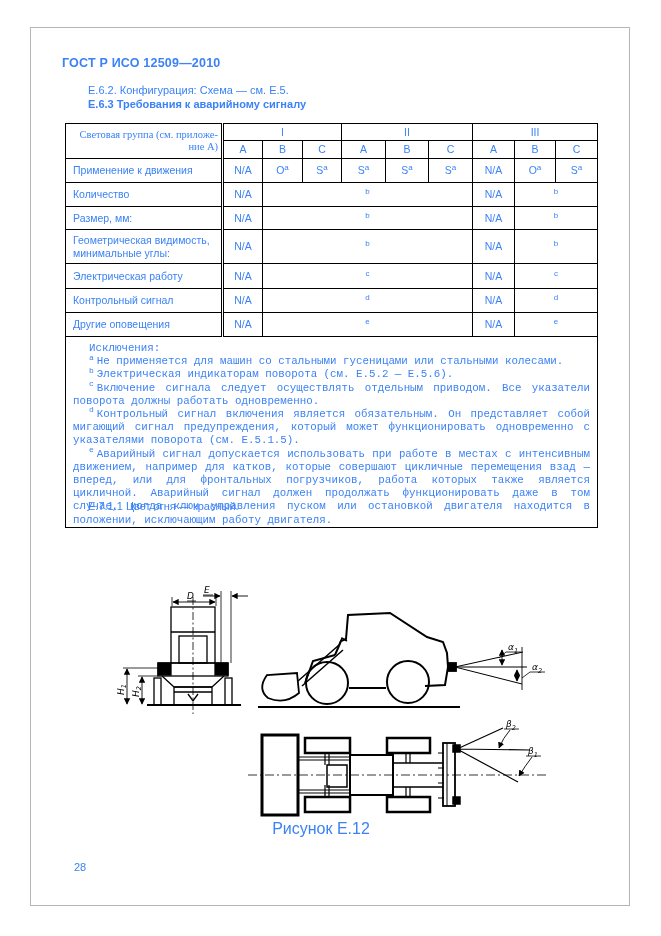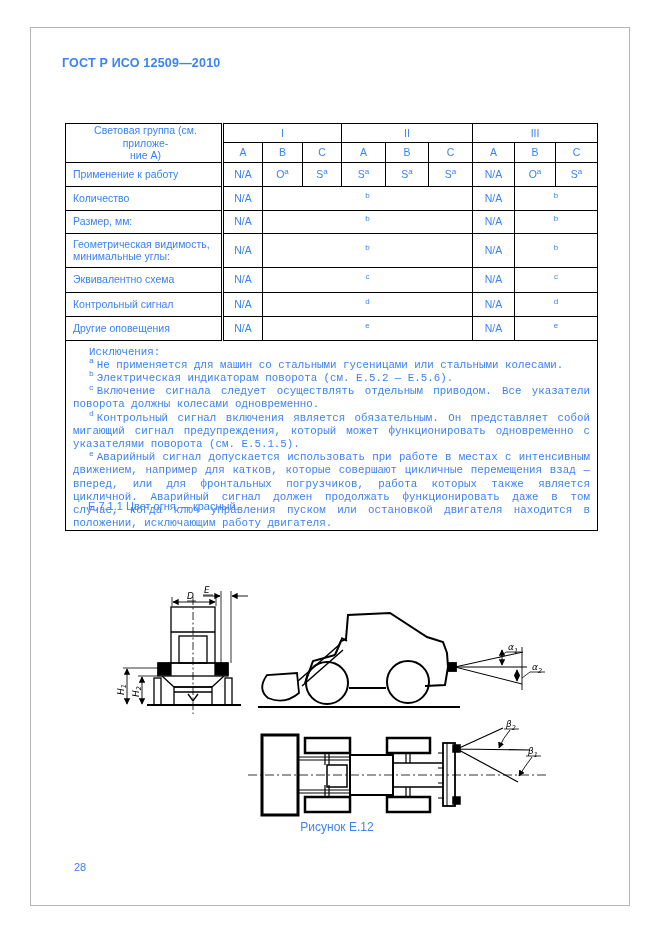--- a/index.html
+++ b/index.html
@@ -12,50 +12,54 @@
   }
   .frame { position:absolute; left:30px; top:27px; width:598px; height:877px; border:1px solid #b5b5b5; }
   .doc-header { position:absolute; left:62px; top:56px; font-size:12.5px; font-weight:bold; letter-spacing:.2px; }
   .intro { position:absolute; left:65px; top:83px; width:532px; font-size:11px; line-height:14px; }
   .intro p { margin:0; text-indent:23px; }
   .bold { font-weight:bold; }
 
   table.sig { position:absolute; left:65px; top:123px; width:532px; border-collapse:collapse; table-layout:fixed; font-size:10.5px; }
   table.sig td { border:1px solid #000; padding:0 3px; text-align:center; vertical-align:middle; line-height:12.5px; }
   table.sig td.lbl { border-right:3px double #000; text-align:left; padding-left:7px; white-space:pre-line; }
-  table.sig td.corner { border-right:3px double #000; text-align:center; padding-left:7px; white-space:pre-line; vertical-align:middle; }
+  table.sig td.corner { border-right:3px double #000; text-align:right; padding-left:7px; white-space:pre-line; vertical-align:middle;font-family:Liberation Serif, serif; }
   table.sig sup { font-size:8px; line-height:0; }
   tr.h1 { height:17px; } tr.h2 { height:18px; }
   tr.rA { height:24px; } tr.rB { height:24px; } tr.rC { height:23px; }
   tr.rD { height:34px; } tr.rE { height:25px; } tr.rF { height:24px;margin-top:24px; } tr.rG { height:24px; }
   tr.fnrow { height:161px;font-family:Liberation Mono, monospace; }
   tr.fnrow td { text-align:left; vertical-align:top; padding:5px 7px 0 7px; }
   .fn p { margin:0; text-indent:16px; text-align:justify; font-size:10.8px; line-height:13.2px; }
   .fn p sup { margin-right:3px; font-size:8px; }
 
   .e7 { position:absolute; left:65px; top:500px; width:532px; font-size:11px; line-height:12.6px; }
   .e7 p { margin:0; text-indent:23px; }
   .e7 .just { text-align:justify; }
   .e7 .head { font-weight:bold; margin-bottom:2px; }
 
   svg.fig { position:absolute; overflow:visible; }
   svg.fig text { font-family:"DejaVu Sans", sans-serif; font-style:italic; font-size:9px; fill:#000; stroke:none; }
   svg.fig text tspan.sub { font-size:6.5px; }
 
-  .caption { position:absolute; left:286px; top:820px; width:102px; text-align:center; font-size:12px; }
+  .caption { position:absolute; left:270px; top:820px; width:102px; text-align:center; font-size:16px; }
   .pagenum { position:absolute; left:74px; top:837px; font-size:11px;margin-top:24px; }
 </style>
 </head>
 <body>
 
 <div class="page">
   <div class="frame"></div>
 
   <div class="doc-header">ГОСТ Р ИСО 12509—2010</div>
 
+  <div class="intro">
+    <p>Е.6.2. Конфигурация: Схема — см. Е.5.</p>
+    <p class="bold">Е.6.3 Требования к аварийному сигналу</p>
+  </div>
 
   <table class="sig">
     <colgroup>
       <col style="width:157px">
       <col style="width:40px">
         <col style="width:40px">
         <col style="width:39px">
       <col style="width:44px">
         <col style="width:43px">
         <col style="width:44px">
@@ -76,21 +80,21 @@
       <td>B</td>
       <td>C</td>
       <td>A</td>
       <td>B</td>
       <td>C</td>
       <td>A</td>
       <td>B</td>
       <td>C</td>
     </tr>
     <tr class="rA">
-      <td class="lbl">Применение к работу</td>
+      <td class="lbl">Применение к движения</td>
       <td><span>N/A</span><sup></sup></td>
       <td><span>O</span><sup>a</sup></td>
       <td><span>S</span><sup>a</sup></td>
       <td><span>S</span><sup>a</sup></td>
       <td><span>S</span><sup>a</sup></td>
       <td><span>S</span><sup>a</sup></td>
       <td><span>N/A</span><sup></sup></td>
       <td><span>O</span><sup>a</sup></td>
       <td><span>S</span><sup>a</sup></td>
     </tr>
@@ -110,21 +114,21 @@
     </tr>
     <tr class="rD">
       <td class="lbl">Геометрическая видимость,
 минимальные углы:</td>
       <td>N/A</td>
       <td colspan="5"><sup>b</sup></td>
       <td>N/A</td>
       <td colspan="2"><sup>b</sup></td>
     </tr>
     <tr class="rE">
-      <td class="lbl">Эквивалентно схема</td>
+      <td class="lbl">Электрическая работу</td>
       <td>N/A</td>
       <td colspan="5"><sup>c</sup></td>
       <td>N/A</td>
       <td colspan="2"><sup>c</sup></td>
     </tr>
     <tr class="rF">
       <td class="lbl">Контрольный сигнал</td>
       <td>N/A</td>
       <td colspan="5"><sup>d</sup></td>
       <td>N/A</td>
@@ -136,21 +140,21 @@
       <td colspan="5"><sup>e</sup></td>
       <td>N/A</td>
       <td colspan="2"><sup>e</sup></td>
     </tr>
     <tr class="fnrow">
       <td colspan="10">
         <div class="fn">
           <p>Исключения:</p>
           <p><sup>a</sup><span>Не применяется для машин со стальными гусеницами или стальными колесами.</span></p>
           <p><sup>b</sup><span>Электрическая индикаторам поворота (см. Е.5.2 — Е.5.6).</span></p>
-          <p><sup>c</sup><span>Включение сигнала следует осуществлять отдельным приводом. Все указатели поворота должны колесами одновременно.</span></p>
+          <p><sup>c</sup><span>Включение сигнала следует осуществлять отдельным приводом. Все указатели поворота должны работать одновременно.</span></p>
           <p><sup>d</sup><span>Контрольный сигнал включения является обязательным. Он представляет собой мигающий сигнал предупреждения, который может функционировать одновременно с указателями поворота (см. Е.5.1.5).</span></p>
           <p><sup>e</sup><span>Аварийный сигнал допускается использовать при работе в местах с интенсивным движением, например для катков, которые совершают цикличные перемещения взад — вперед, или для фронтальных погрузчиков, работа которых также является цикличной. Аварийный сигнал должен продолжать функционировать даже в том случае, когда ключ управления пуском или остановкой двигателя находится в положении, исключающим работу двигателя.</span></p>
         </div>
       </td>
     </tr>
   </tbody>
     </table>
 
   <div class="e7">
     <p>Е.7.1.1 Цвет огня — красный.</p>

